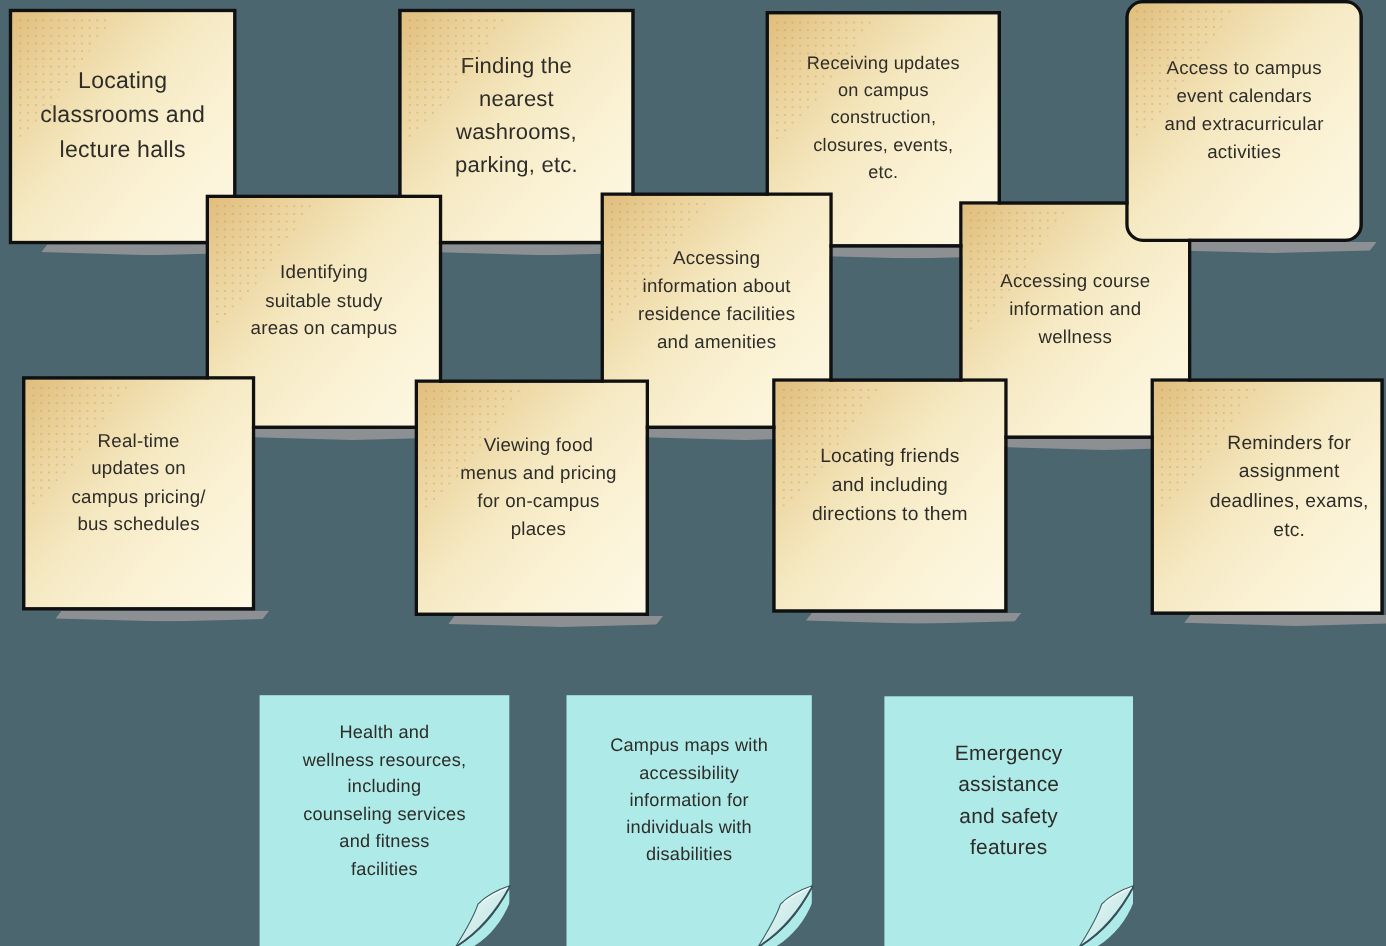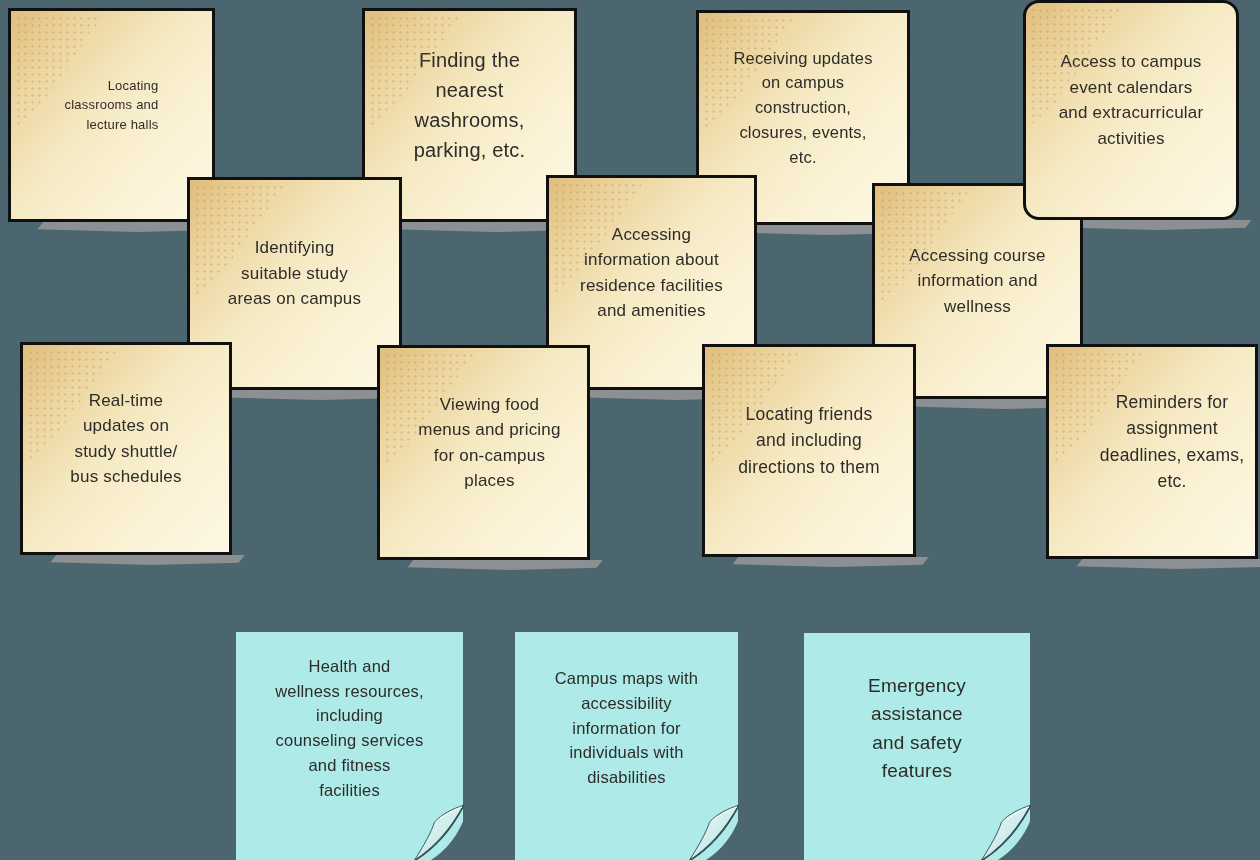--- a/index.html
+++ b/index.html
@@ -53,21 +53,21 @@
   }
   .curl { position: absolute; right: -1px; bottom: -1px; width: 60px; height: 82px; }
 </style>
 </head>
 <body>
 
 <div class="board">
 
 <div class="note yellow" style="left: 8px; top: 8px; width: 207px; height: 214px;">
       <div class="texture"></div>
-      <div class="note-text" style="font-size: 13px; text-align: right;">Locating
+      <div class="note-text" style="font-size: 21px;">Locating
 classrooms and
 lecture halls</div>
 
     </div>
     <div class="note yellow" style="left: 362px; top: 8px; width: 215px; height: 214px;">
       <div class="texture"></div>
       <div class="note-text" style="font-size: 20px;">Finding the
 nearest
 washrooms,
 parking, etc.</div>
@@ -109,21 +109,21 @@
       <div class="note-text" style="font-size: 17px;">Access to campus
 event calendars
 and extracurricular
 activities</div>
 
     </div>
     <div class="note yellow" style="left: 20px; top: 342px; width: 212px; height: 213px;">
       <div class="texture"></div>
       <div class="note-text" style="font-size: 17px;">Real-time
 updates on
-study shuttle/
+campus pricing/
 bus schedules</div>
 
     </div>
     <div class="note yellow" style="left: 377px; top: 345px; width: 213px; height: 215px;">
       <div class="texture"></div>
       <div class="note-text" style="font-size: 17px; margin-left: 12px;">Viewing food
 menus and pricing
 for on-campus
 places</div>
 

